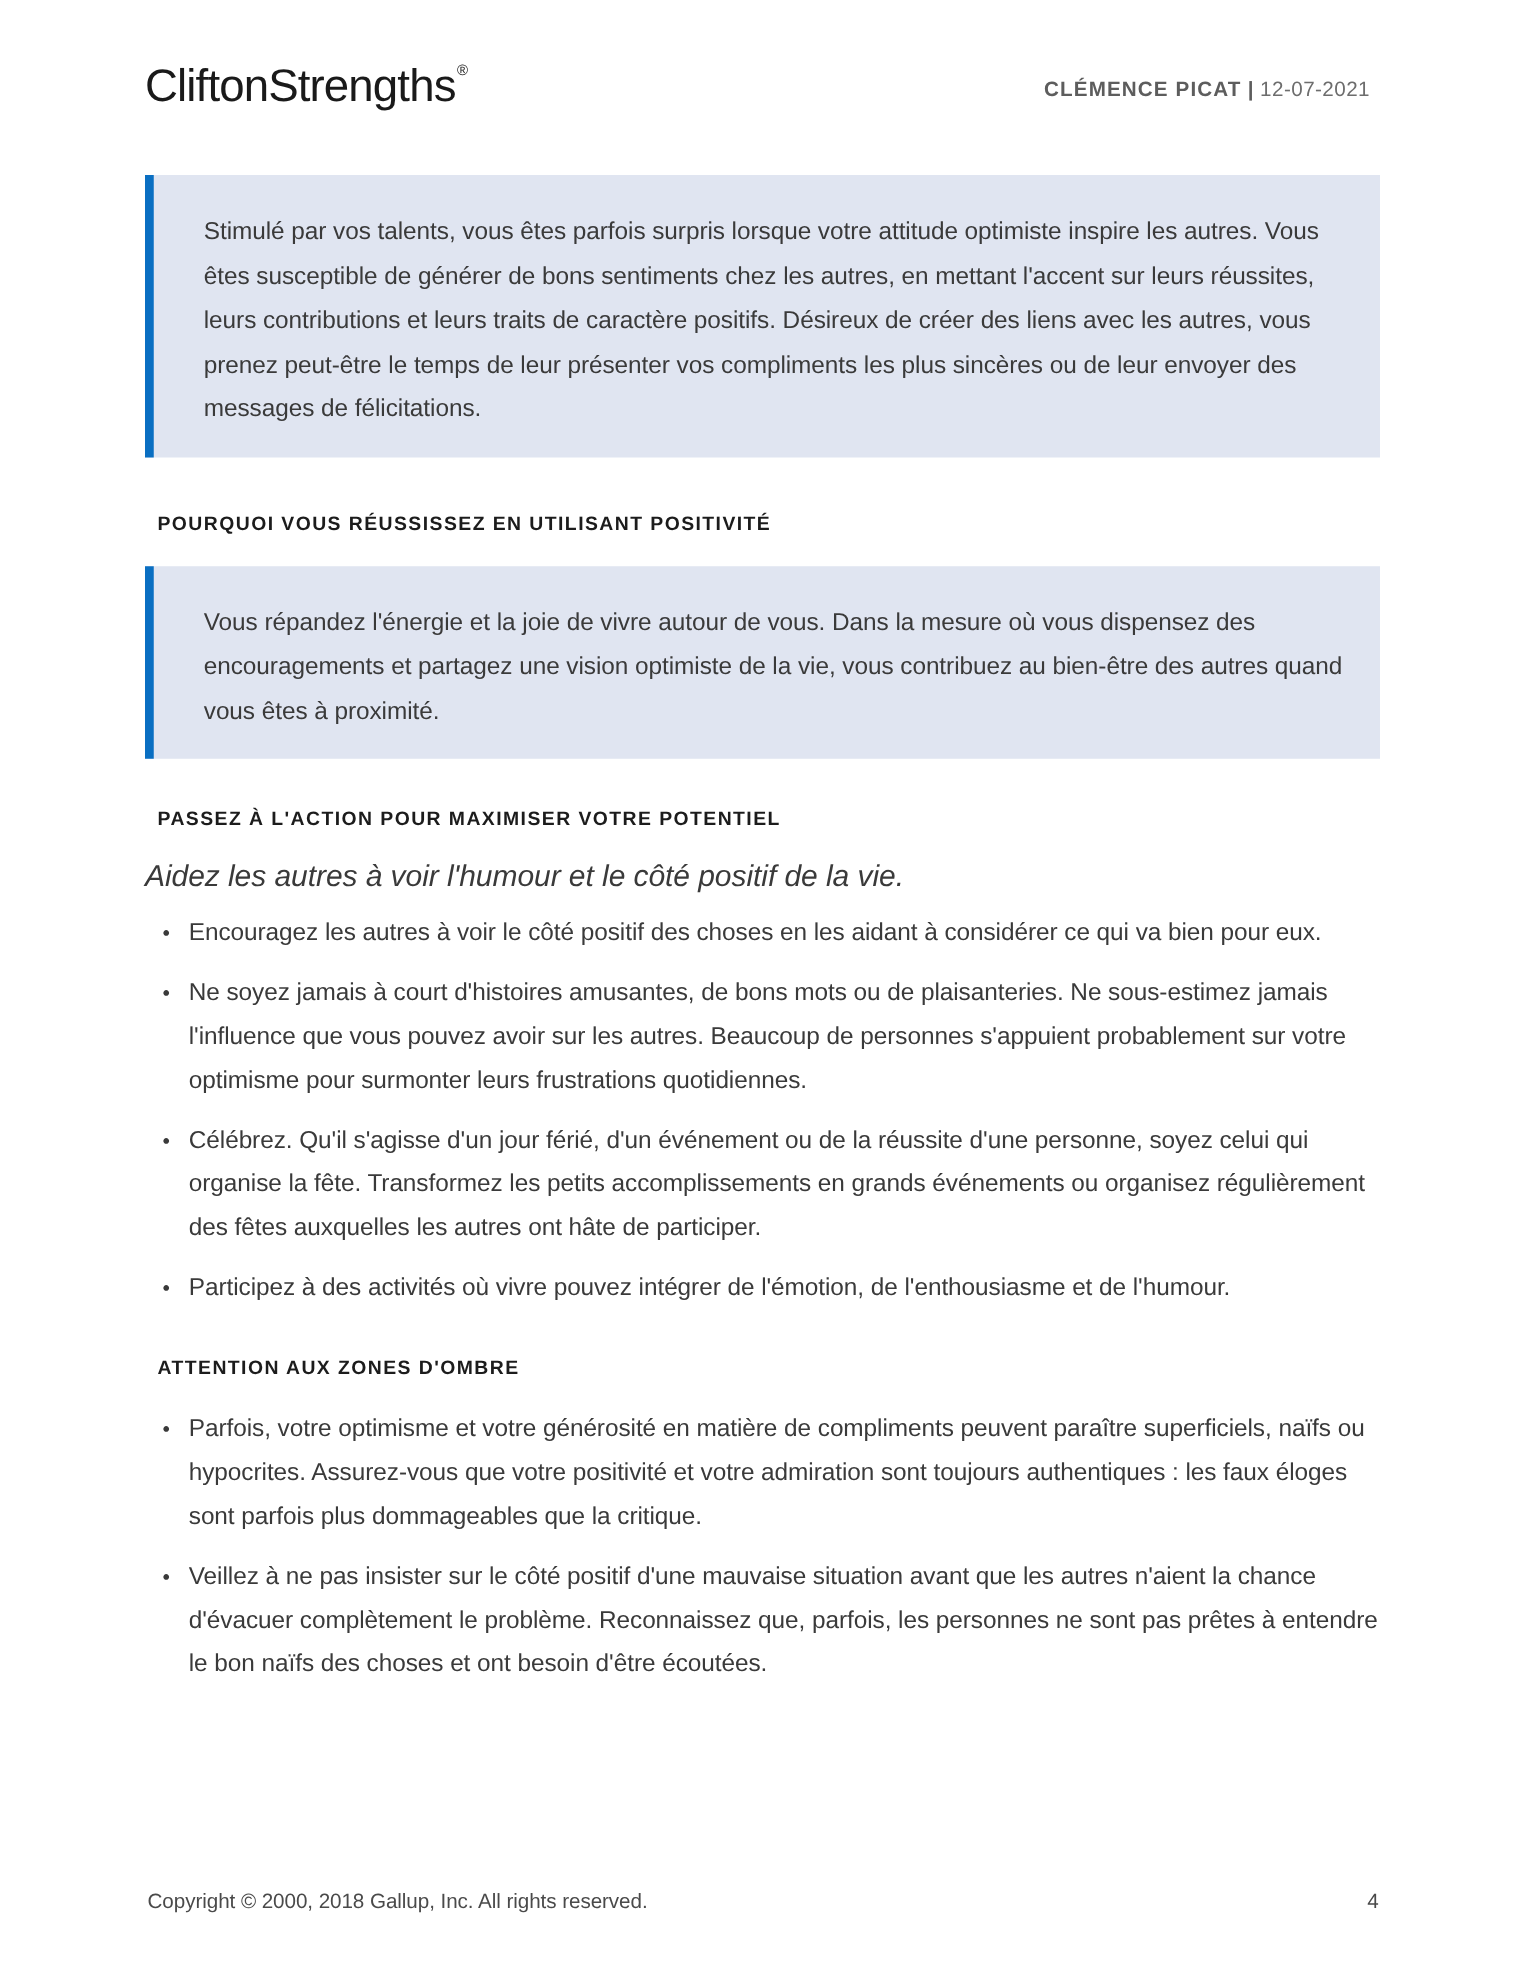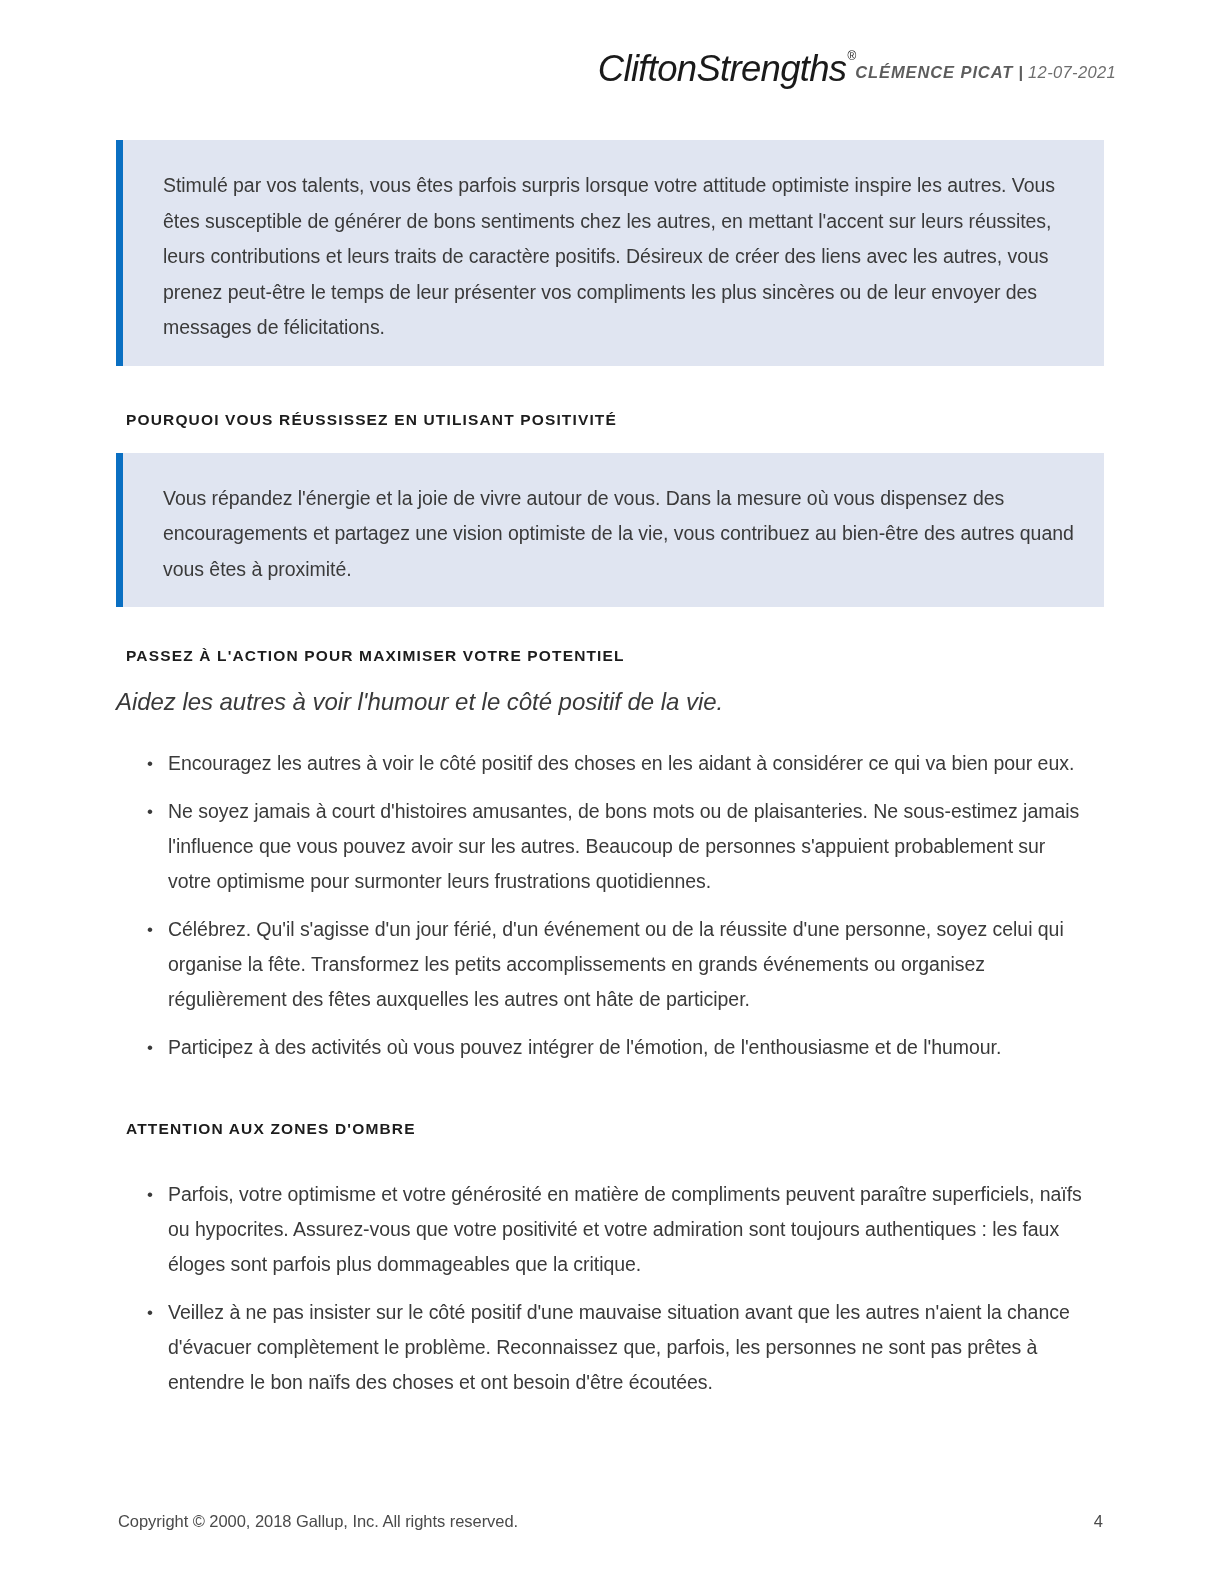--- a/index.html
+++ b/index.html
@@ -19,27 +19,26 @@
   .page {
     position: absolute;
     inset: 0;
     padding: 0;
   }
 
   
   .header {
     position: absolute;
     left: 116px;
-    right: 108px;
+    right: 128px;
     top: 40px;
     height: 56px;
     display: flex;
     align-items: center;
-    justify-content: flex-end;
-    font-style: italic;
+    justify-content: space-between;
   }
   .logo {
     font-family: "Liberation Sans", sans-serif;
     font-size: 36.5px;
     font-weight: 400;
     letter-spacing: -0.7px;
     color: #1a1a1a;
     line-height: 1;
     white-space: nowrap;
     position: relative;
@@ -110,21 +109,21 @@
     font-style: italic;
     color: #3a3a3a;
     margin: 0;
     line-height: 30px;
     letter-spacing: -0.05px;
   }
 
   
   ul.bullets {
     list-style: none;
-    margin: 17px;
+    margin: 0;
     padding: 0;
   }
   ul.bullets > li {
     position: relative;
     padding-left: 35px;
     font-size: 19.5px;
     line-height: 35px;
     color: #3a3a3a;
     letter-spacing: -0.05px;
     margin-bottom: 13px;
@@ -203,21 +202,21 @@
     <div class="gap-lead"></div>
 
     <p class="lead-italic">Aidez les autres à voir l'humour et le côté positif de la vie.</p>
 
     <div class="gap-heading-to-list"></div>
 
     <ul class="bullets">
       <li>Encouragez les autres à voir le côté positif des choses en les aidant à considérer ce qui va bien pour eux.</li>
       <li>Ne soyez jamais à court d'histoires amusantes, de bons mots ou de plaisanteries. Ne sous-estimez jamais l'influence que vous pouvez avoir sur les autres. Beaucoup de personnes s'appuient probablement sur votre optimisme pour surmonter leurs frustrations quotidiennes.</li>
       <li>Célébrez. Qu'il s'agisse d'un jour férié, d'un événement ou de la réussite d'une personne, soyez celui qui organise la fête. Transformez les petits accomplissements en grands événements ou organisez régulièrement des fêtes auxquelles les autres ont hâte de participer.</li>
-      <li>Participez à des activités où vous pouvez intégrer de l'émotion, de l'enthousiasme et de l'humour.</li>
+      <li>Participez à des activités où vivre pouvez intégrer de l'émotion, de l'enthousiasme et de l'humour.</li>
     </ul>
 
     <div class="gap-list-heading"></div>
 
     <h2 class="section-heading">ATTENTION AUX ZONES D'OMBRE</h2>
 
     <div class="gap-heading-to-list"></div>
 
     <ul class="bullets">
       <li>Parfois, votre optimisme et votre générosité en matière de compliments peuvent paraître superficiels, naïfs ou hypocrites. Assurez-vous que votre positivité et votre admiration sont toujours authentiques : les faux éloges sont parfois plus dommageables que la critique.</li>

